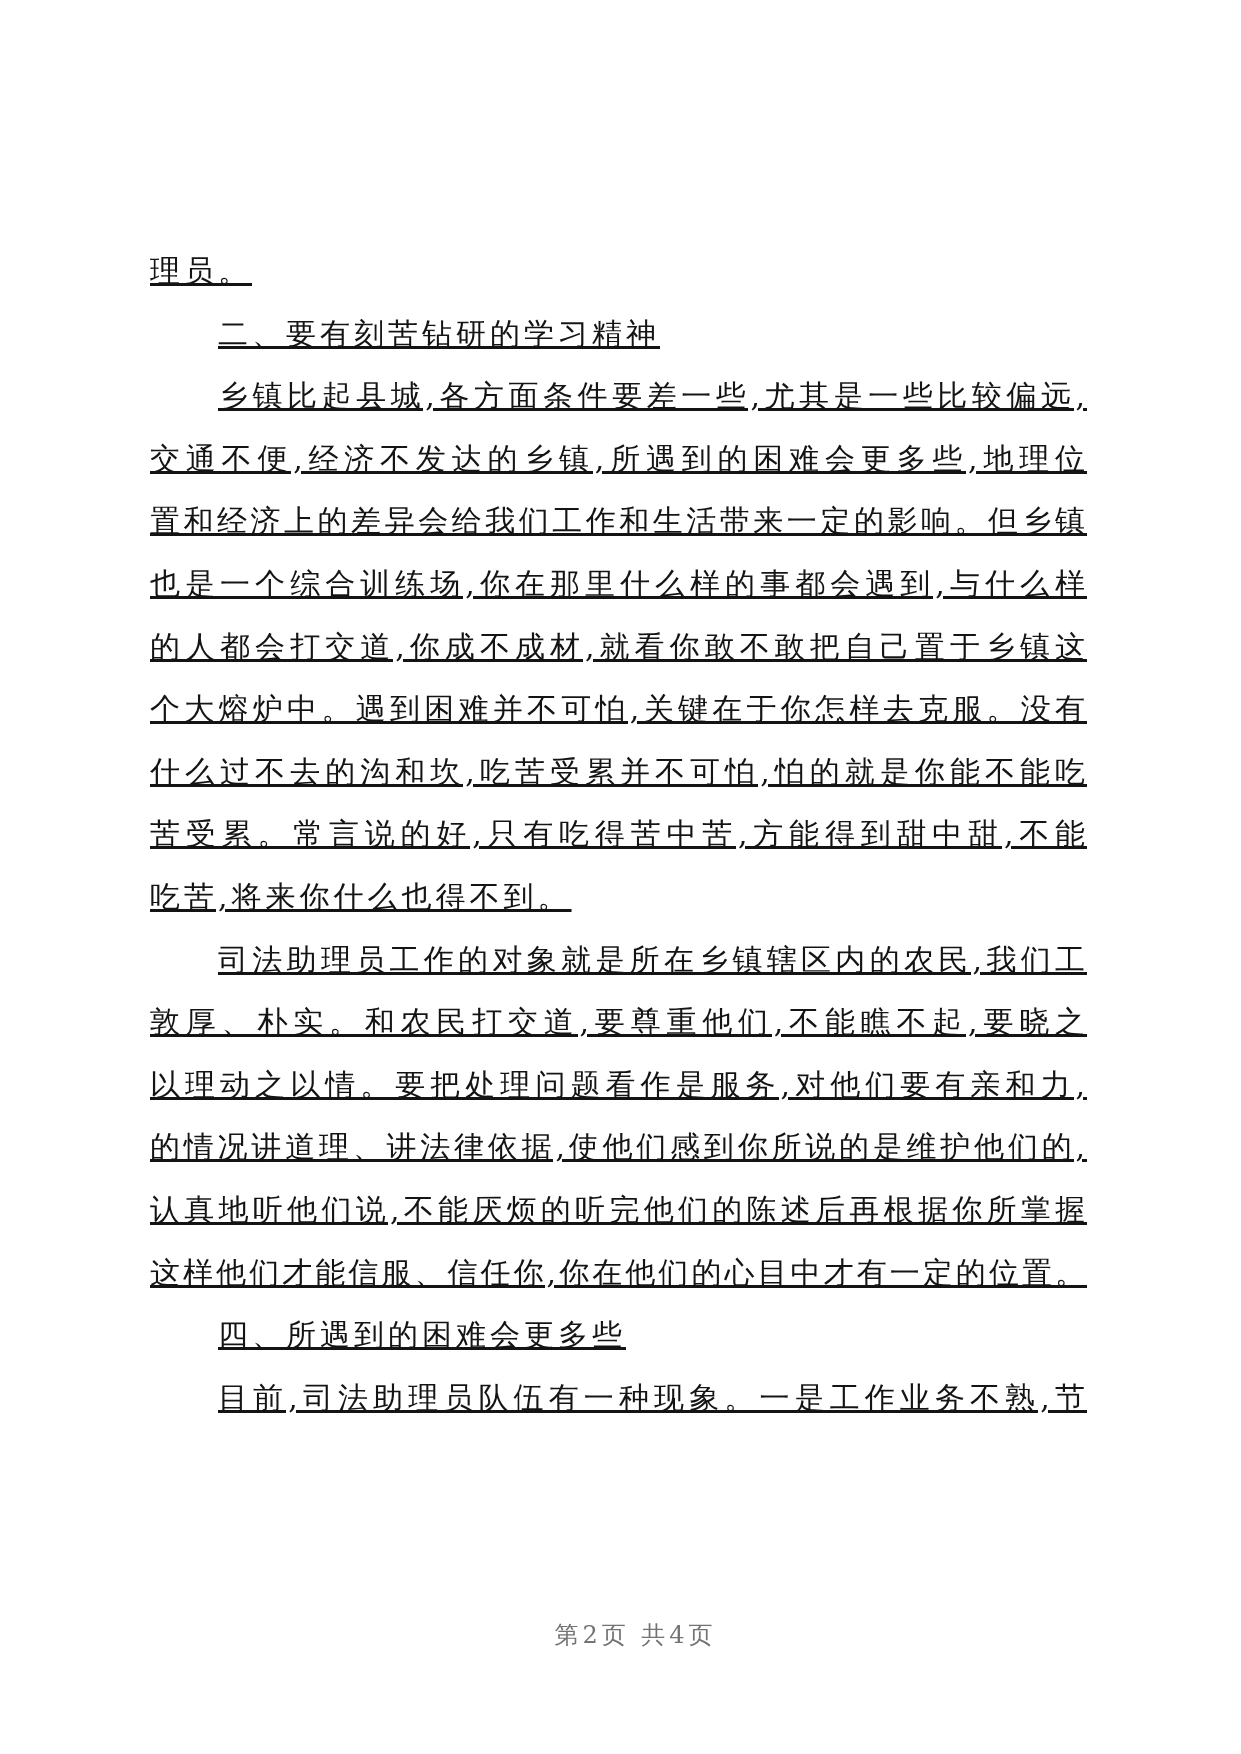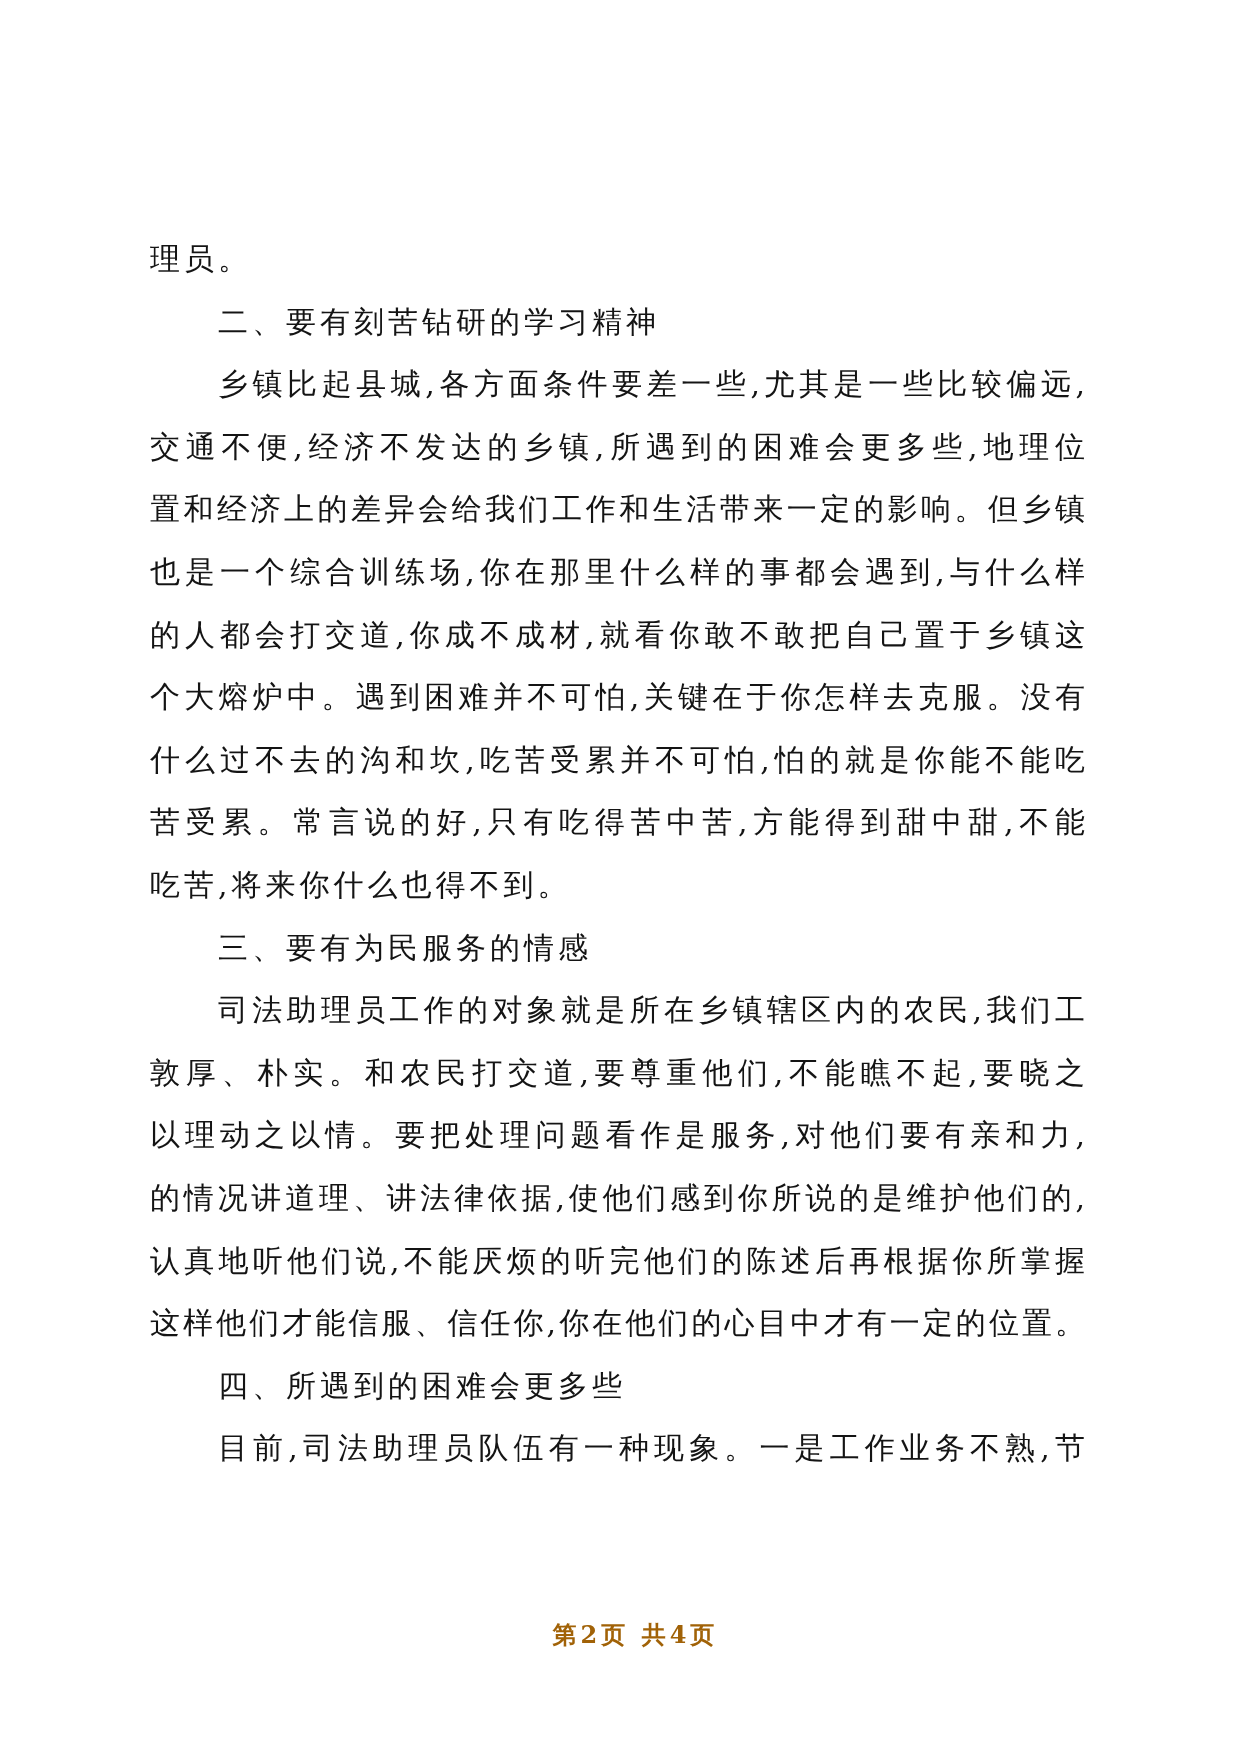--- a/index.html
+++ b/index.html
@@ -16,22 +16,23 @@
     color: #141414;
   }
   .page {
     position: absolute;
     inset: 0;
     background: #ffffff;
   }
   .text-block {
     position: absolute;
     left: 150px;
-    top: 228px;
+    top: 240px;
     width: 937px;
+    text-decoration: underline;
   }
   .line {
     height: 62.6px;
     line-height: 62.6px;
     font-size: 30px;
     letter-spacing: 4px;
     white-space: nowrap;
     font-weight: 400;
     text-rendering: optimizeLegibility;
   }
@@ -48,22 +49,21 @@
   .page-footer {
     position: absolute;
     left: 0;
     top: 1615px;
     width: 100%;
     height: 40px;
     line-height: 40px;
     text-align: center;
     font-size: 24px;
     letter-spacing: 4px;
-    color: #a16207;
-    font-weight: bold;
+    color: #737373;
   }
   .page-footer .footer-inner {
     display: inline-block;
     transform: translateX(15px);
   }
 </style>
 </head>
 <body>
 
 <div class="page">
@@ -73,21 +73,20 @@
       <div class="line indent">二、要有刻苦钻研的学习精神</div>
       <div class="line indent justify">乡镇比起县城,各方面条件要差一些,尤其是一些比较偏远,</div>
       <div class="line justify">交通不便,经济不发达的乡镇,所遇到的困难会更多些,地理位</div>
       <div class="line justify">置和经济上的差异会给我们工作和生活带来一定的影响。但乡镇</div>
       <div class="line justify">也是一个综合训练场,你在那里什么样的事都会遇到,与什么样</div>
       <div class="line justify">的人都会打交道,你成不成材,就看你敢不敢把自己置于乡镇这</div>
       <div class="line justify">个大熔炉中。遇到困难并不可怕,关键在于你怎样去克服。没有</div>
       <div class="line justify">什么过不去的沟和坎,吃苦受累并不可怕,怕的就是你能不能吃</div>
       <div class="line justify">苦受累。常言说的好,只有吃得苦中苦,方能得到甜中甜,不能</div>
       <div class="line">吃苦,将来你什么也得不到。</div>
-      <div class="line indent">三、要有为民服务的情感</div>
       <div class="line indent justify">司法助理员工作的对象就是所在乡镇辖区内的农民,我们工</div>
       <div class="line justify">敦厚、朴实。和农民打交道,要尊重他们,不能瞧不起,要晓之</div>
       <div class="line justify">以理动之以情。要把处理问题看作是服务,对他们要有亲和力,</div>
       <div class="line justify">的情况讲道理、讲法律依据,使他们感到你所说的是维护他们的,</div>
       <div class="line justify">认真地听他们说,不能厌烦的听完他们的陈述后再根据你所掌握</div>
       <div class="line justify">这样他们才能信服、信任你,你在他们的心目中才有一定的位置。</div>
       <div class="line indent">四、所遇到的困难会更多些</div>
       <div class="line indent justify">目前,司法助理员队伍有一种现象。一是工作业务不熟,节</div>
     </main>
 

